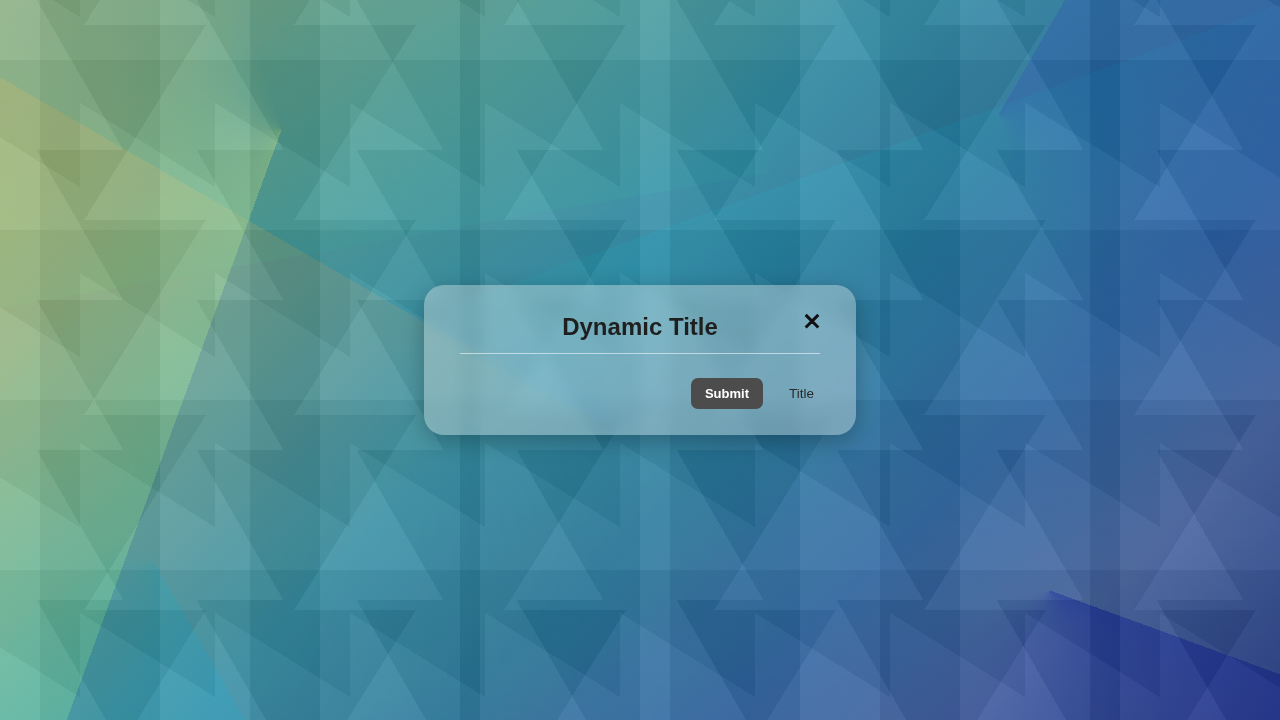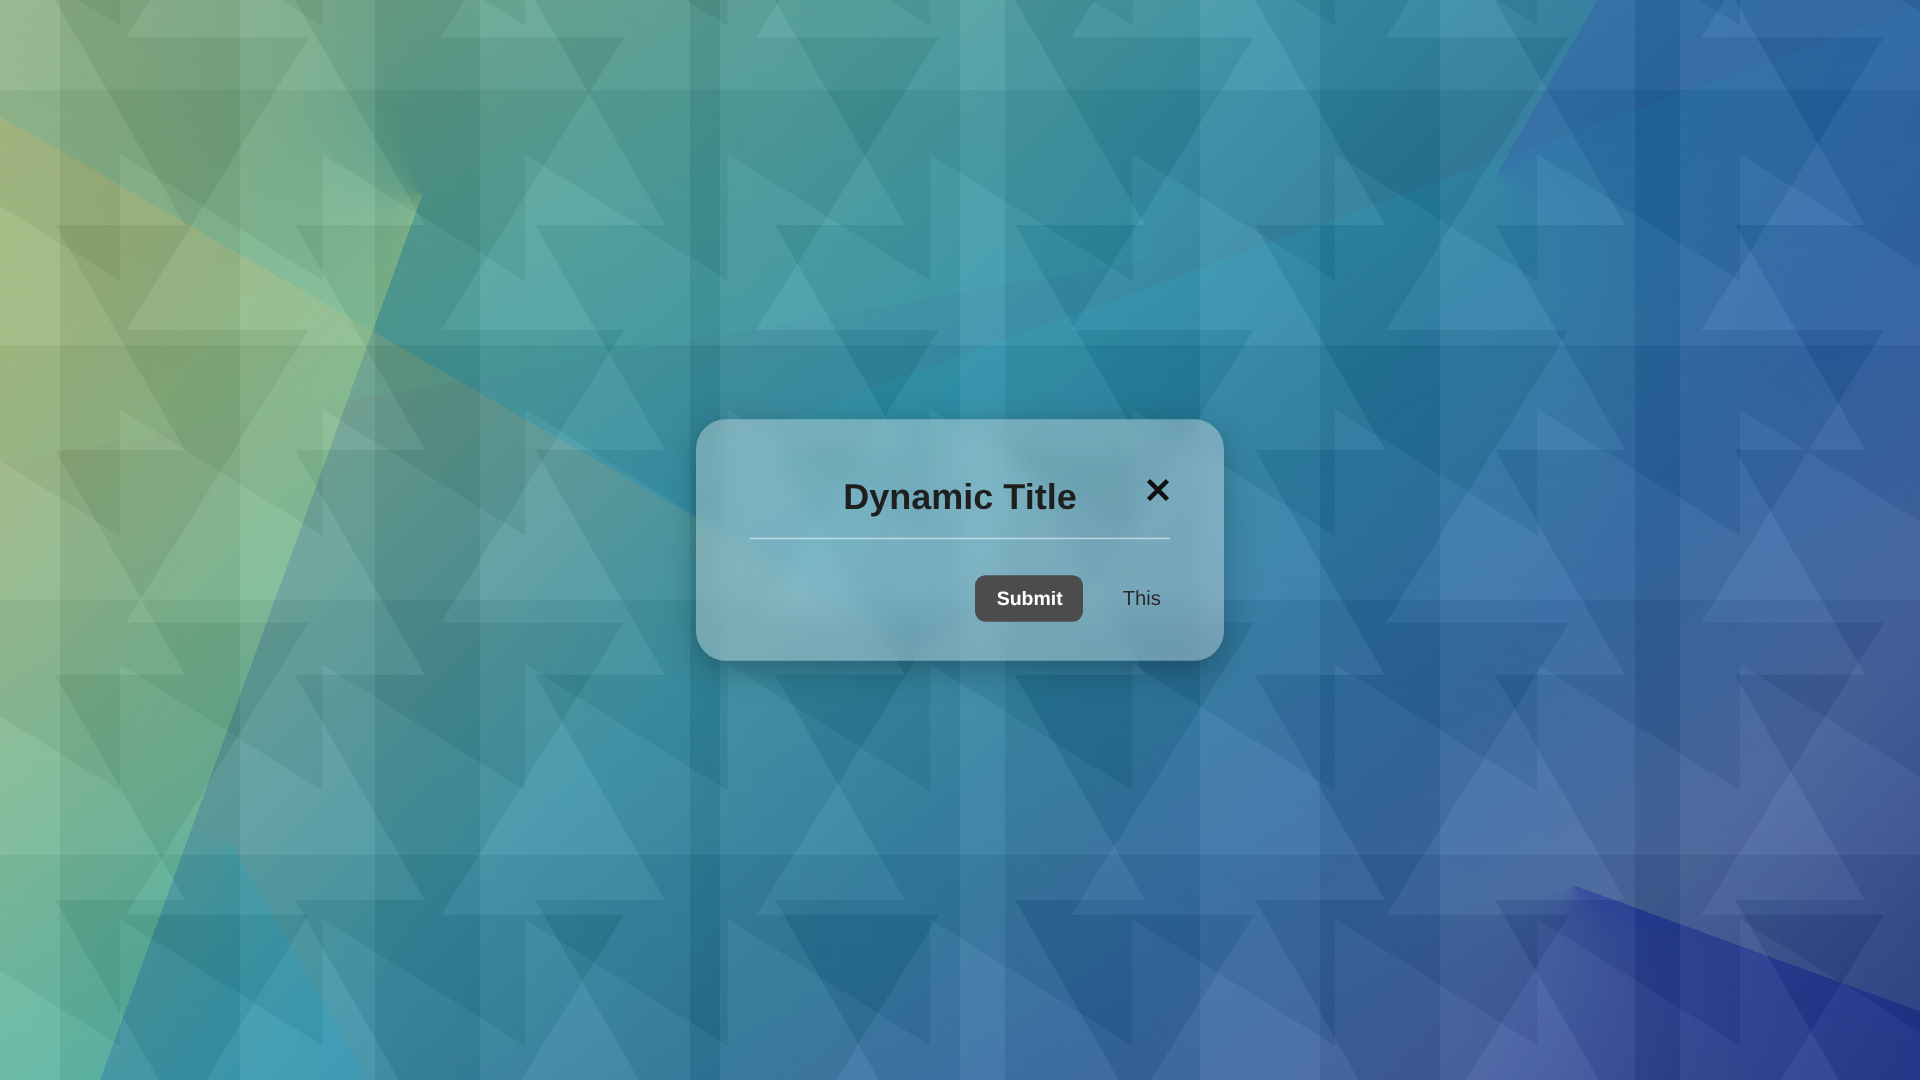--- a/index.html
+++ b/index.html
@@ -55,23 +55,23 @@
   background-position: 0 0, 40px 25px, 80px 60px;
   opacity: 0.9;
 }
 
 
 .modal {
   position: absolute;
   left: 50%;
   top: 50%;
   transform: translate(-50%, -50%);
-  width: 352px;
+  width: 432px;
   border-radius: 20px;
-  padding: 39px 36px 26px;
+  padding: 28px 36px 26px;
   background: rgba(210, 222, 222, 0.42);
   backdrop-filter: blur(6px);
   -webkit-backdrop-filter: blur(6px);
   box-shadow: 0 6px 22px rgba(0,0,0,0.25);
   color: #2a2a2a;
 }
 
 .modal-header {
   display: flex;
   align-items: center;
@@ -181,16 +181,16 @@
         <svg viewBox="0 0 24 24" fill="currentColor">
           <path d="M18.3 5.71 12 12.01l-6.3-6.3L4.29 7.12l6.3 6.29-6.3 6.3 1.41 1.41 6.3-6.3 6.3 6.3 1.41-1.41-6.3-6.3 6.3-6.29z" stroke="currentColor" stroke-width="1.6"></path>
         </svg>
       </span>
     </button>
   </div>
 
 
   <div class="modal-footer">
     <button class="btn-primary">Submit</button>
-    <button class="btn-secondary">This</button>
+    <button class="btn-secondary">Title</button>
   </div>
 
 </div>
 
 </body></html>

